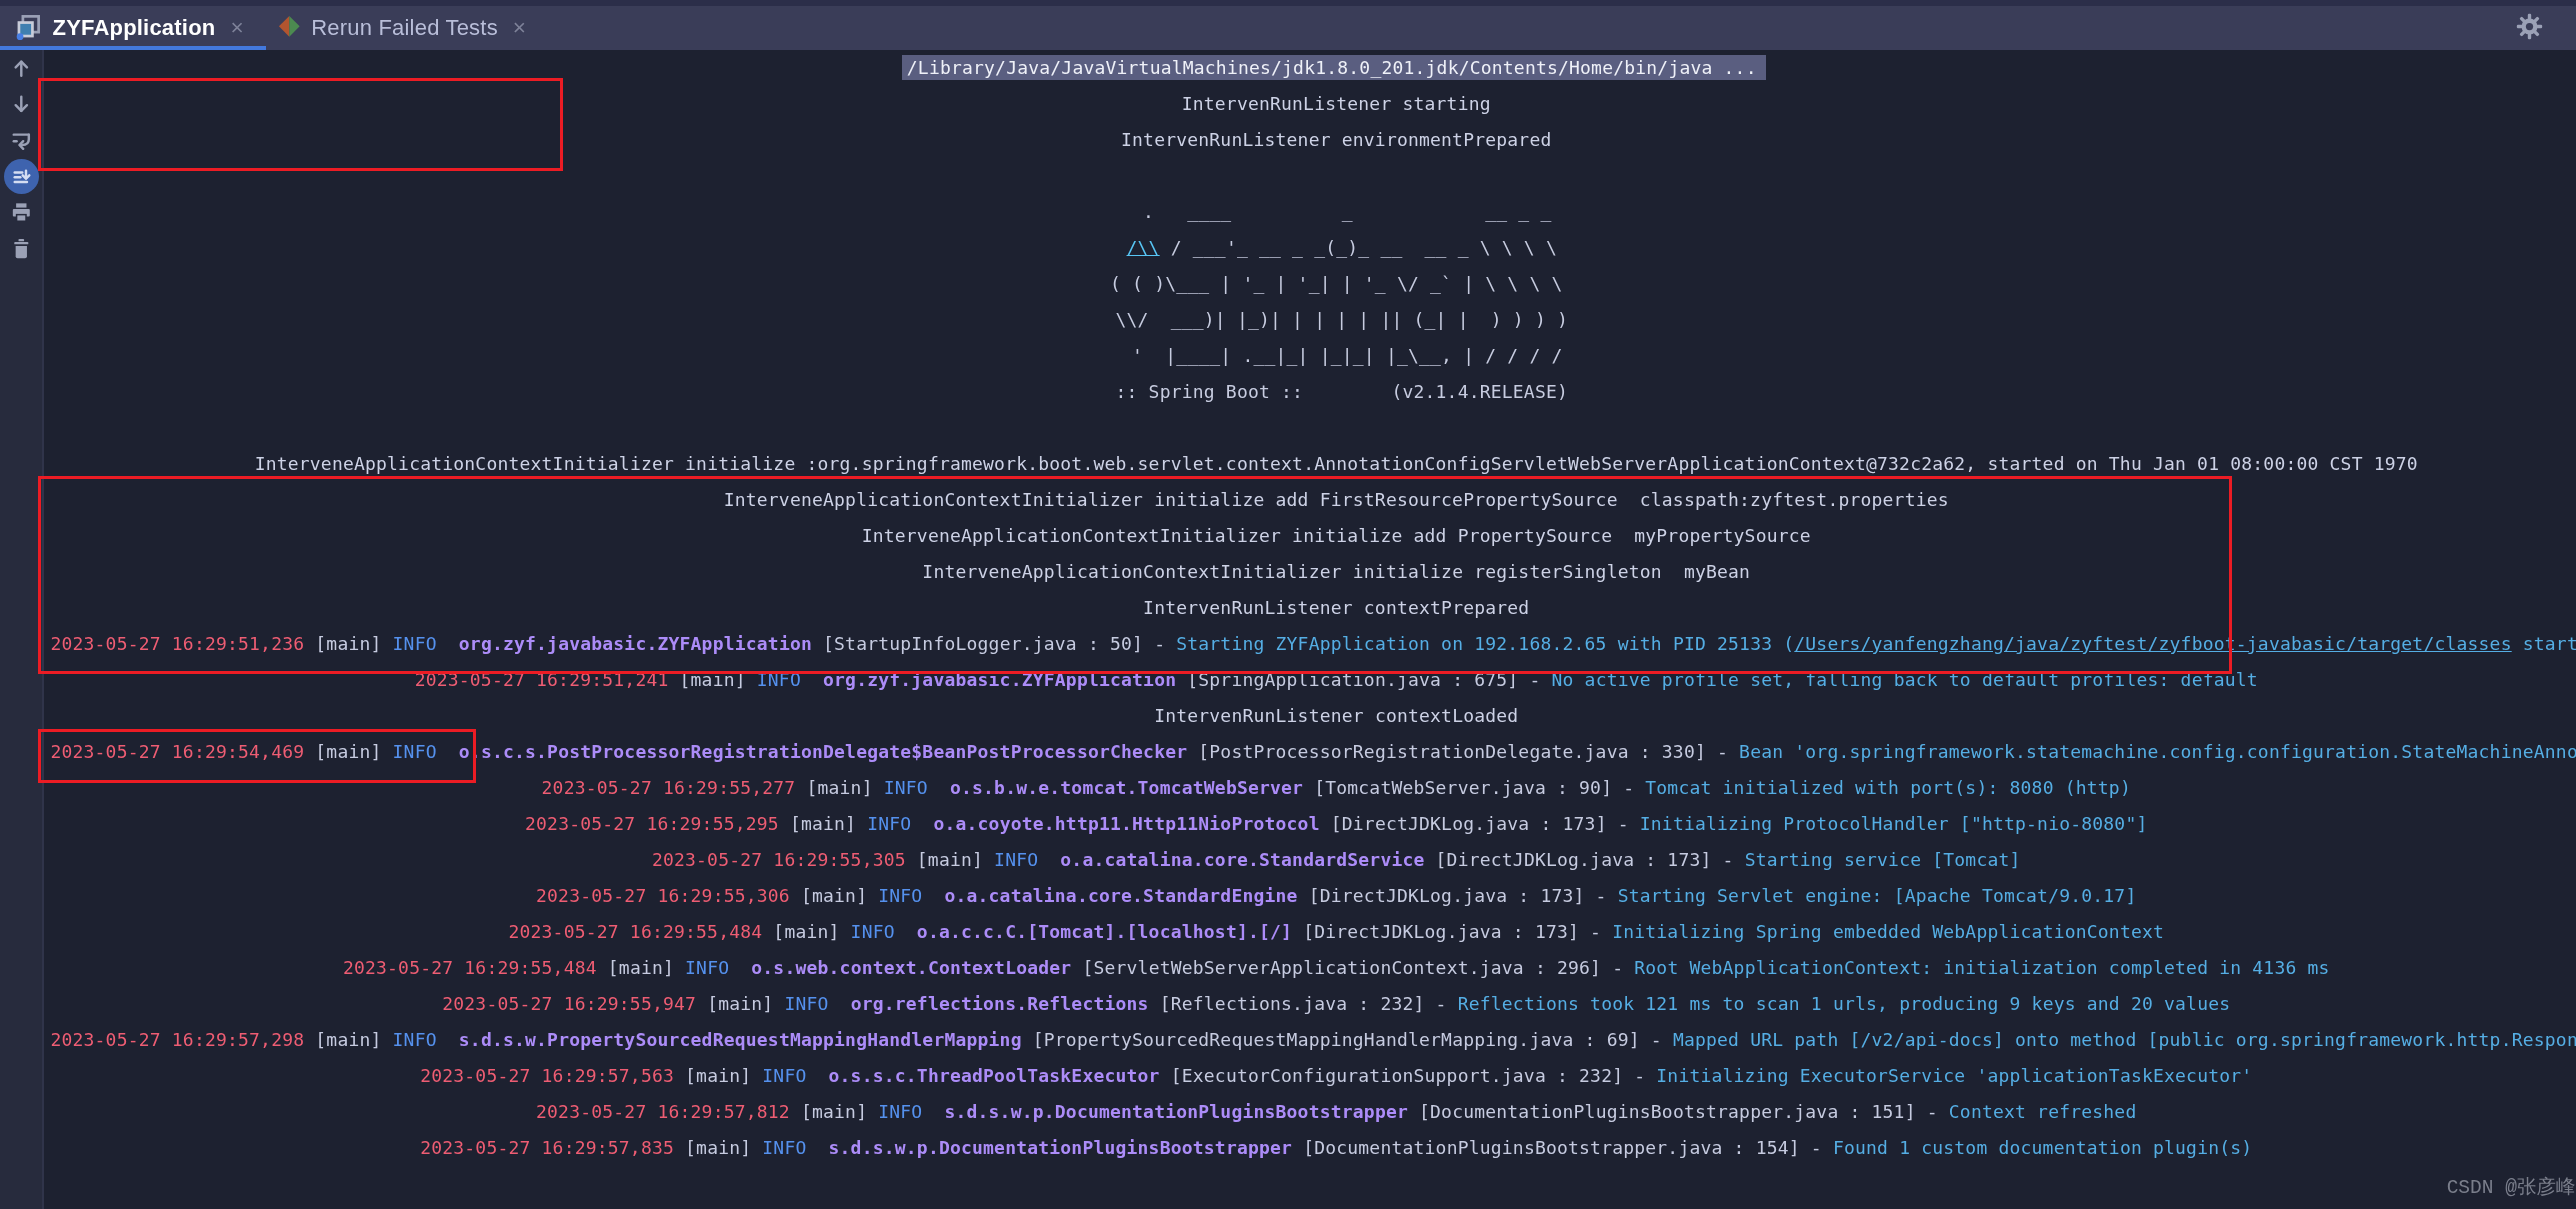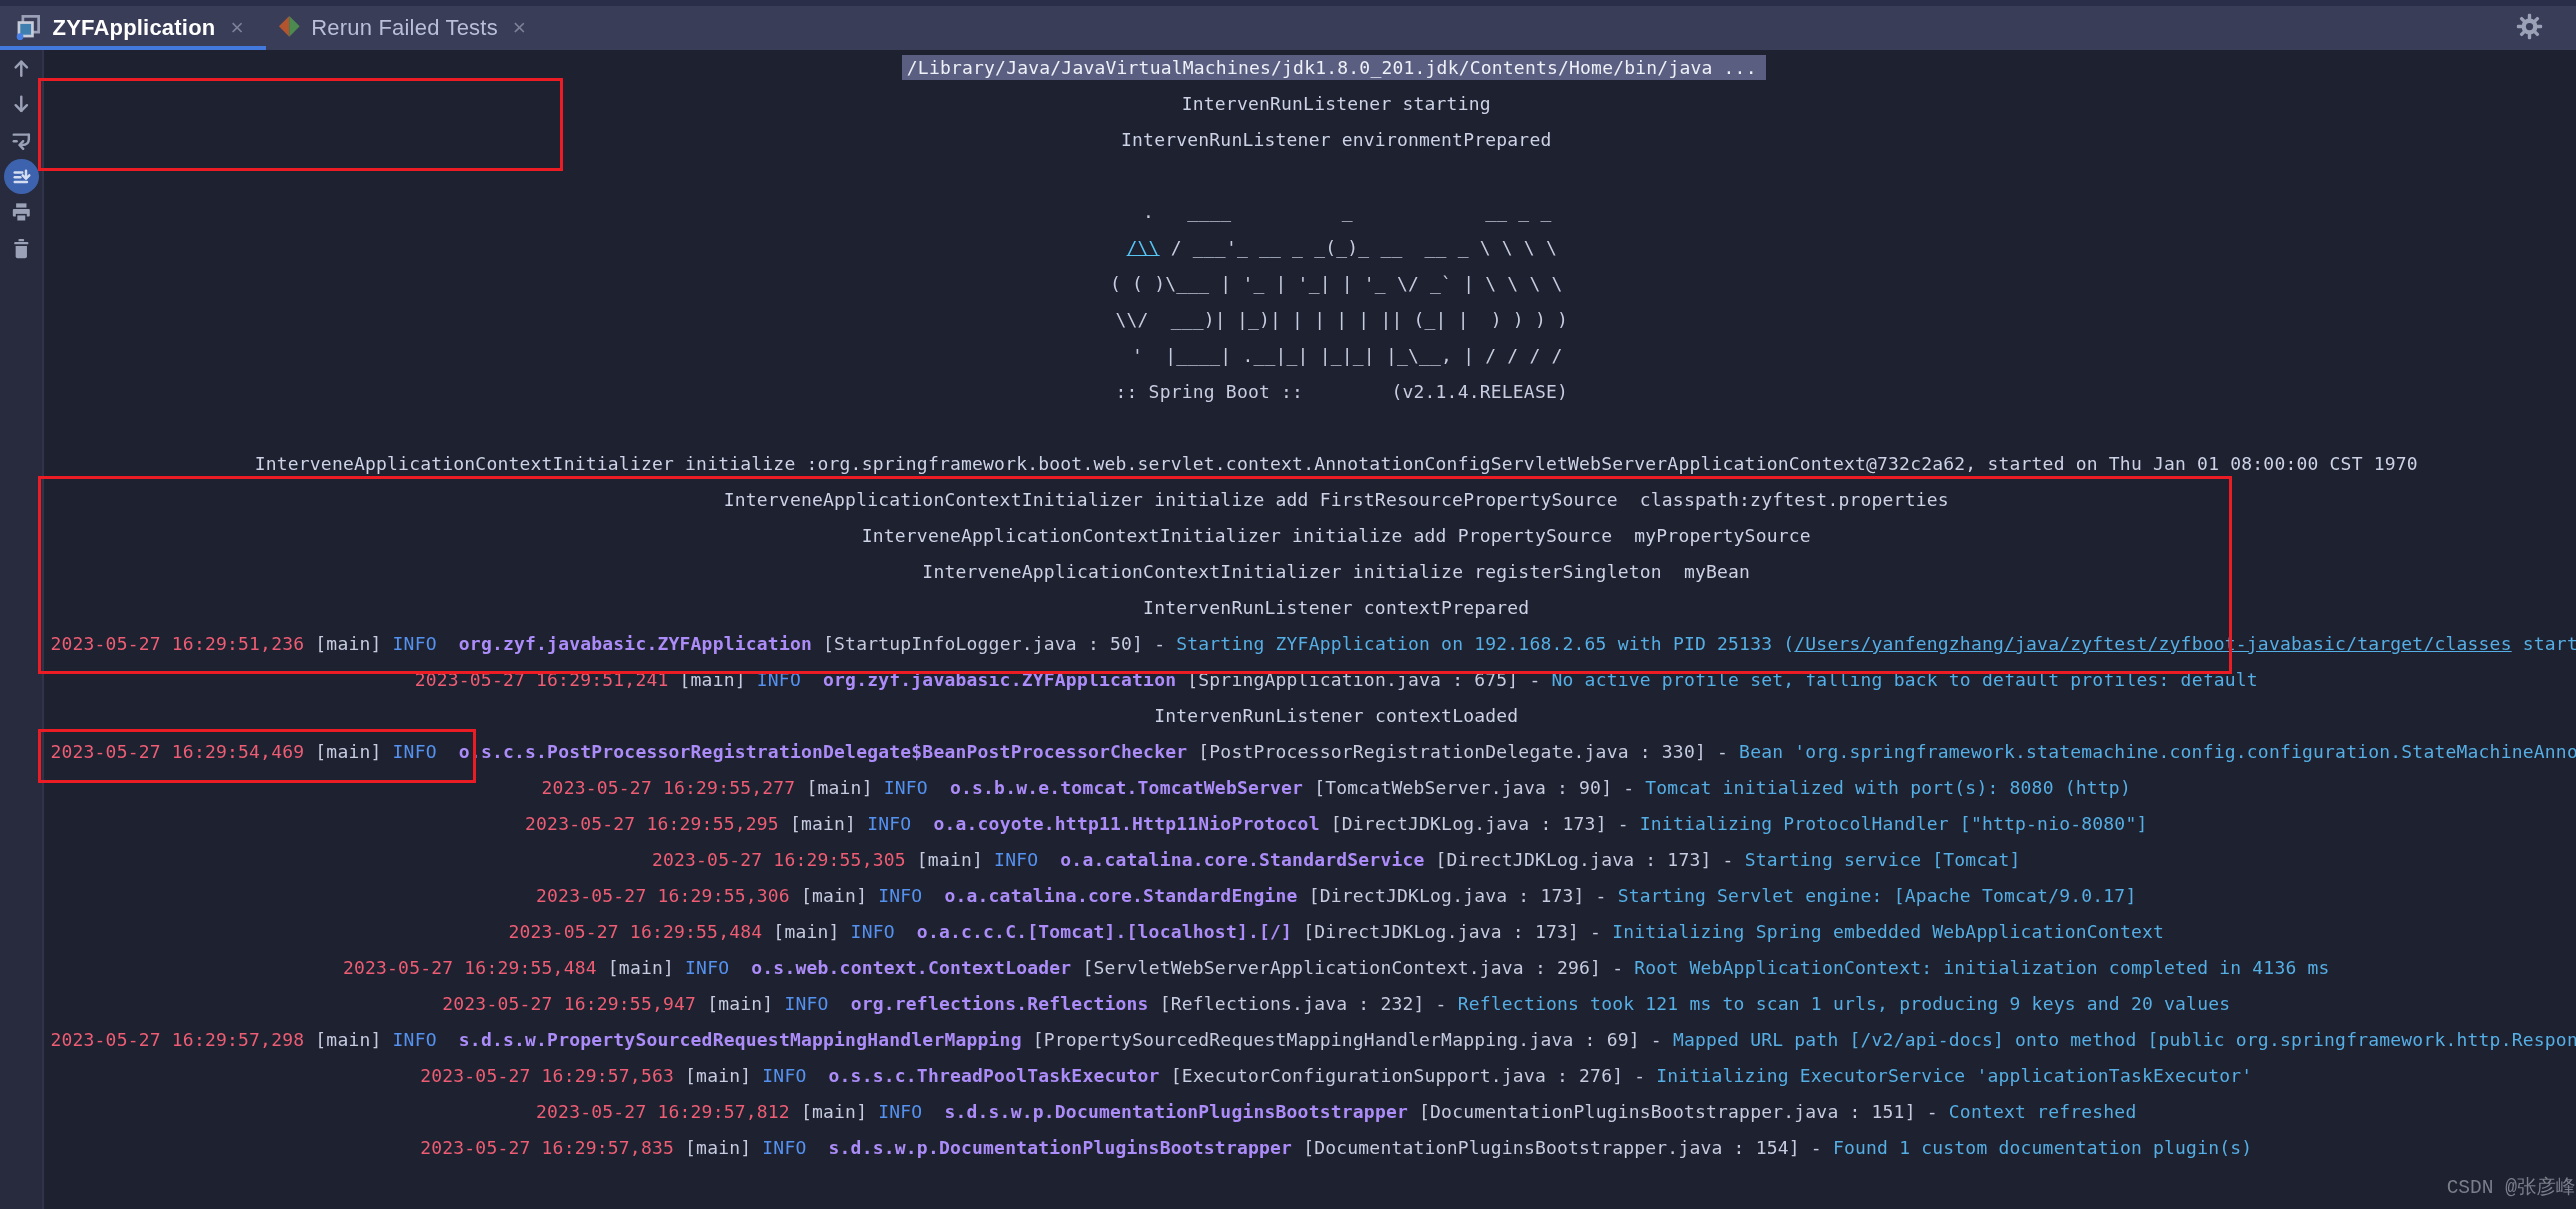--- a/index.html
+++ b/index.html
@@ -163,21 +163,21 @@
       <div class="line plain"><span class="plain">IntervenRunListener contextLoaded</span></div>
       <div class="line log"><span class="ts">2023-05-27 16:29:54,469</span><span class="meta"> [main] </span><span class="level">INFO</span><span class="meta">  </span><span class="logger">o.s.c.s.PostProcessorRegistrationDelegate$BeanPostProcessorChecker</span><span class="meta"> [PostProcessorRegistrationDelegate.java : 330] - </span><span class="msg">Bean 'org.springframework.statemachine.config.configuration.StateMachineAnnotati</span></div>
       <div class="line log"><span class="ts">2023-05-27 16:29:55,277</span><span class="meta"> [main] </span><span class="level">INFO</span><span class="meta">  </span><span class="logger">o.s.b.w.e.tomcat.TomcatWebServer</span><span class="meta"> [TomcatWebServer.java : 90] - </span><span class="msg">Tomcat initialized with port(s): 8080 (http)</span></div>
       <div class="line log"><span class="ts">2023-05-27 16:29:55,295</span><span class="meta"> [main] </span><span class="level">INFO</span><span class="meta">  </span><span class="logger">o.a.coyote.http11.Http11NioProtocol</span><span class="meta"> [DirectJDKLog.java : 173] - </span><span class="msg">Initializing ProtocolHandler ["http-nio-8080"]</span></div>
       <div class="line log"><span class="ts">2023-05-27 16:29:55,305</span><span class="meta"> [main] </span><span class="level">INFO</span><span class="meta">  </span><span class="logger">o.a.catalina.core.StandardService</span><span class="meta"> [DirectJDKLog.java : 173] - </span><span class="msg">Starting service [Tomcat]</span></div>
       <div class="line log"><span class="ts">2023-05-27 16:29:55,306</span><span class="meta"> [main] </span><span class="level">INFO</span><span class="meta">  </span><span class="logger">o.a.catalina.core.StandardEngine</span><span class="meta"> [DirectJDKLog.java : 173] - </span><span class="msg">Starting Servlet engine: [Apache Tomcat/9.0.17]</span></div>
       <div class="line log"><span class="ts">2023-05-27 16:29:55,484</span><span class="meta"> [main] </span><span class="level">INFO</span><span class="meta">  </span><span class="logger">o.a.c.c.C.[Tomcat].[localhost].[/]</span><span class="meta"> [DirectJDKLog.java : 173] - </span><span class="msg">Initializing Spring embedded WebApplicationContext</span></div>
       <div class="line log"><span class="ts">2023-05-27 16:29:55,484</span><span class="meta"> [main] </span><span class="level">INFO</span><span class="meta">  </span><span class="logger">o.s.web.context.ContextLoader</span><span class="meta"> [ServletWebServerApplicationContext.java : 296] - </span><span class="msg">Root WebApplicationContext: initialization completed in 4136 ms</span></div>
       <div class="line log"><span class="ts">2023-05-27 16:29:55,947</span><span class="meta"> [main] </span><span class="level">INFO</span><span class="meta">  </span><span class="logger">org.reflections.Reflections</span><span class="meta"> [Reflections.java : 232] - </span><span class="msg">Reflections took 121 ms to scan 1 urls, producing 9 keys and 20 values</span></div>
       <div class="line log"><span class="ts">2023-05-27 16:29:57,298</span><span class="meta"> [main] </span><span class="level">INFO</span><span class="meta">  </span><span class="logger">s.d.s.w.PropertySourcedRequestMappingHandlerMapping</span><span class="meta"> [PropertySourcedRequestMappingHandlerMapping.java : 69] - </span><span class="msg">Mapped URL path [/v2/api-docs] onto method [public org.springframework.http.ResponseEn</span></div>
-      <div class="line log"><span class="ts">2023-05-27 16:29:57,563</span><span class="meta"> [main] </span><span class="level">INFO</span><span class="meta">  </span><span class="logger">o.s.s.c.ThreadPoolTaskExecutor</span><span class="meta"> [ExecutorConfigurationSupport.java : 276] - </span><span class="msg">Initializing ExecutorService 'applicationTaskExecutor'</span></div>
+      <div class="line log"><span class="ts">2023-05-27 16:29:57,563</span><span class="meta"> [main] </span><span class="level">INFO</span><span class="meta">  </span><span class="logger">o.s.s.c.ThreadPoolTaskExecutor</span><span class="meta"> [ExecutorConfigurationSupport.java : 232] - </span><span class="msg">Initializing ExecutorService 'applicationTaskExecutor'</span></div>
       <div class="line log"><span class="ts">2023-05-27 16:29:57,812</span><span class="meta"> [main] </span><span class="level">INFO</span><span class="meta">  </span><span class="logger">s.d.s.w.p.DocumentationPluginsBootstrapper</span><span class="meta"> [DocumentationPluginsBootstrapper.java : 151] - </span><span class="msg">Context refreshed</span></div>
       <div class="line log"><span class="ts">2023-05-27 16:29:57,835</span><span class="meta"> [main] </span><span class="level">INFO</span><span class="meta">  </span><span class="logger">s.d.s.w.p.DocumentationPluginsBootstrapper</span><span class="meta"> [DocumentationPluginsBootstrapper.java : 154] - </span><span class="msg">Found 1 custom documentation plugin(s)</span></div>
     </div>
 
   <div class="redbox" id="redbox1"></div>
   <div class="redbox" id="redbox2"></div>
   <div class="redbox" id="redbox3"></div>
 
   <div class="watermark">CSDN @张彦峰ZYF</div>
 

